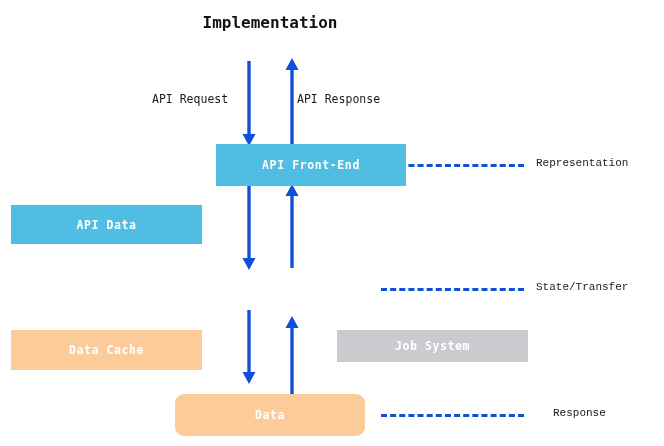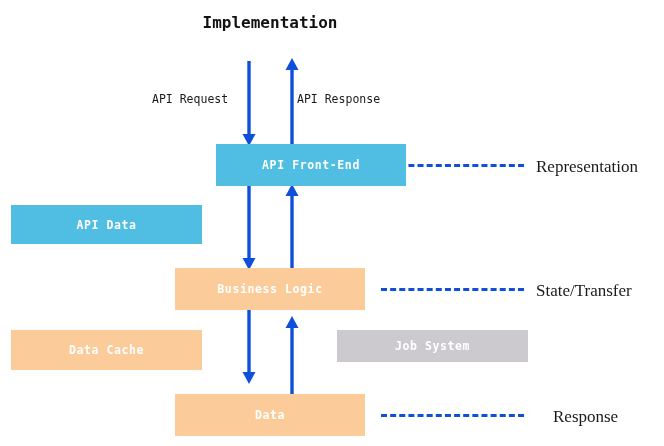--- a/index.html
+++ b/index.html
@@ -103,23 +103,23 @@
     position: absolute;
     height: 0;
     border-top: 3px dashed #1050d8;
   }
   .dash-1 { left: 381px; top: 164px; width: 143px; }
   .dash-2 { left: 381px; top: 288px; width: 143px; }
   .dash-3 { left: 381px; top: 414px; width: 143px; }
 
   .side-label {
     position: absolute;
-    font-size: 17px;
+    font-size: 11px;
     color: #1a1a1a;
-    font-family: Liberation Serif, serif;
+    font-family: Liberation Mono, monospace;
     white-space: nowrap;
   }
   .side-1 { left: 536px; top: 157px; }
   .side-2 { left: 536px; top: 281px; }
   .side-3 { left: 553px; top: 407px; }
 </style>
 </head>
 <body>
 
 <div id="diagram-root">
@@ -175,21 +175,20 @@
   <div class="dashed-line dash-3"></div>
 
   <div class="side-label side-1">Representation</div>
   <div class="side-label side-2">State/Transfer</div>
   <div class="side-label side-3">Response</div>
 
   <div class="box box-api-frontend" style="background-color: rgb(79, 190, 226); margin-left: 41px;">API Front-End</div>
 
   <div class="box box-api-cache" style="background-color: rgb(79, 190, 226);">API Data</div>
 
-  <div class="box box-business-logic" style="background-color: rgb(251, 204, 153);">Business Logic</div>
 
   <div class="box box-data-cache" style="background-color: rgb(251, 204, 153);">Data Cache</div>
 
   <div class="box box-job-system" style="background-color: rgb(204, 202, 206);">Job System</div>
 
-  <div class="box box-data" style="background-color: rgb(251, 204, 153);">Data</div>
+  <div class="box box-data" style="background-color: rgb(251, 204, 153); border-radius: 9px;">Data</div>
 
 </div>
 
 </body></html>

